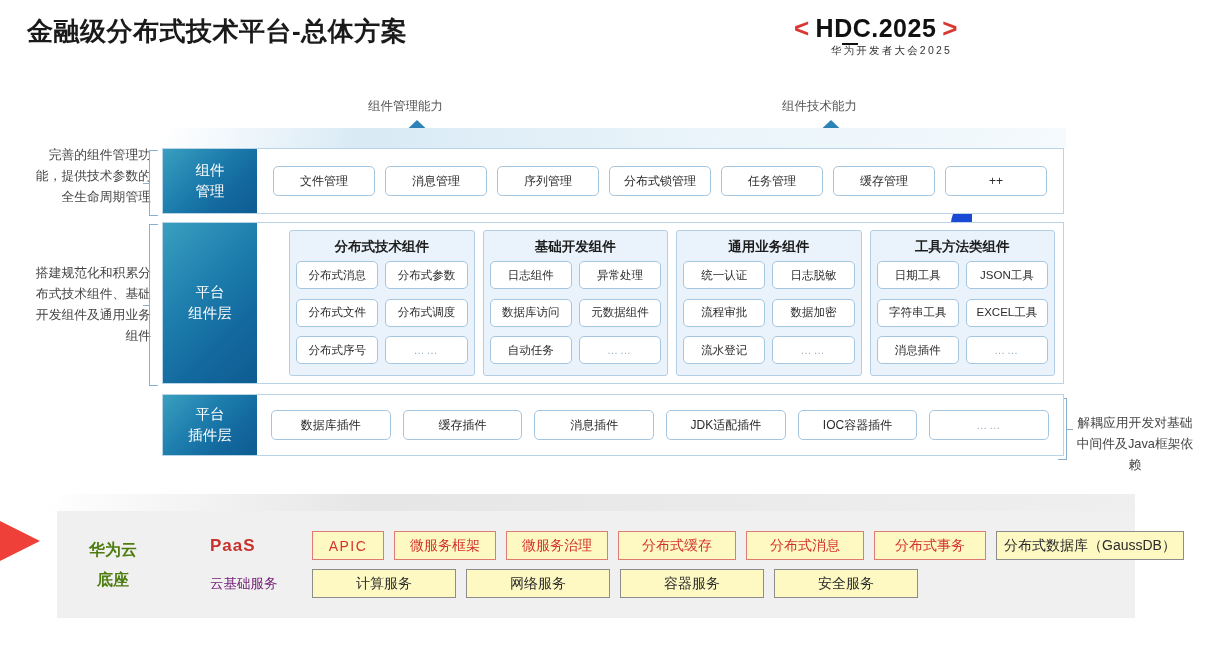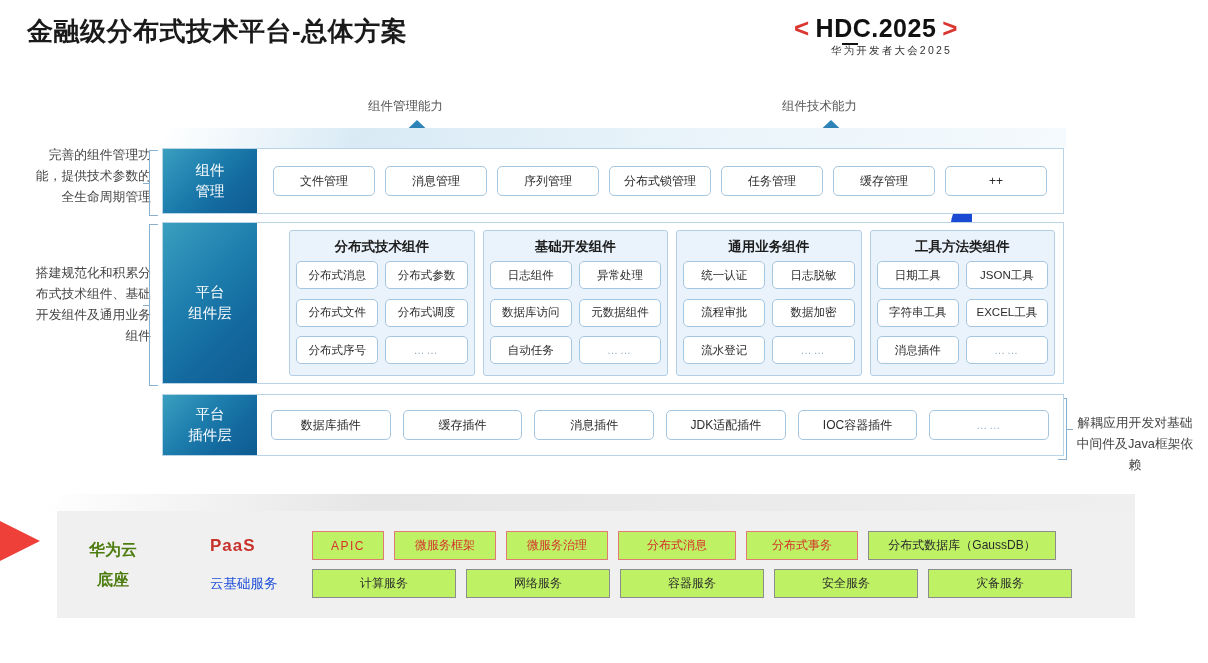--- a/index.html
+++ b/index.html
@@ -167,27 +167,27 @@
     background: #f0f0f0;
     display: flex; align-items: center;
   }
   .base-title {
     width: 112px; flex: 0 0 112px; text-align: center;
     font-size: 16px; font-weight: bold; color: #4d7c0f; line-height: 30px;
   }
   .base-rows { flex: 1; display: flex; flex-direction: column; gap: 9px; padding-right: 18px; }
   .base-row { display: flex; align-items: center; gap: 10px; margin-left: 41px; }
   .base-row-label {
-    flex: 0 0 92px; text-align: left; font-size: 13.5px; color: #1d4ed8;
+    flex: 0 0 92px; text-align: left; font-size: 13.5px; color: #701a75;
     white-space: nowrap;
   }
   .base-row-label.paas { color: #c7322c; font-weight: bold; font-size: 17px; letter-spacing: 1px; }
   .chip {
     height: 29px; display: flex; align-items: center; justify-content: center;
-    font-size: 12px; white-space: nowrap; background: #bef264;
+    font-size: 14px; white-space: nowrap; background: #fef9c3;
   }
   .chip.red { border: 1.3px solid #e07a74; color: #d4332b; }
   .chip.gray { border: 1.3px solid #8c8c8c; color: #2b2b2b; }
   .chip.apic { letter-spacing: 1.5px; }
 </style>
 </head>
 <body>
 
 <div id="root">
 
@@ -332,31 +332,31 @@
         <div>华为云</div>
         <div>底座</div>
       </div>
       <div class="base-rows">
 
         <div class="base-row">
           <div class="base-row-label paas">PaaS</div>
           <div class="chip red apic" style="width:72px;">APIC</div>
           <div class="chip red" style="width:102px;">微服务框架</div>
           <div class="chip red" style="width:102px;">微服务治理</div>
+          <div class="chip red" style="width:118px;">分布式缓存</div>
           <div class="chip red" style="width:118px;">分布式消息</div>
           <div class="chip red" style="width:112px;">分布式事务</div>
           <div class="chip gray" style="width:188px;">分布式数据库（GaussDB）</div>
         </div>
 
         <div class="base-row">
           <div class="base-row-label">云基础服务</div>
           <div class="chip gray" style="width:144px;">计算服务</div>
           <div class="chip gray" style="width:144px;">网络服务</div>
           <div class="chip gray" style="width:144px;">容器服务</div>
           <div class="chip gray" style="width:144px;">安全服务</div>
-          <div class="chip gray" style="width:144px;">灾备服务</div>
         </div>
 
       </div>
     </div>
   </div>
 
 </div>
 
 </body></html>

